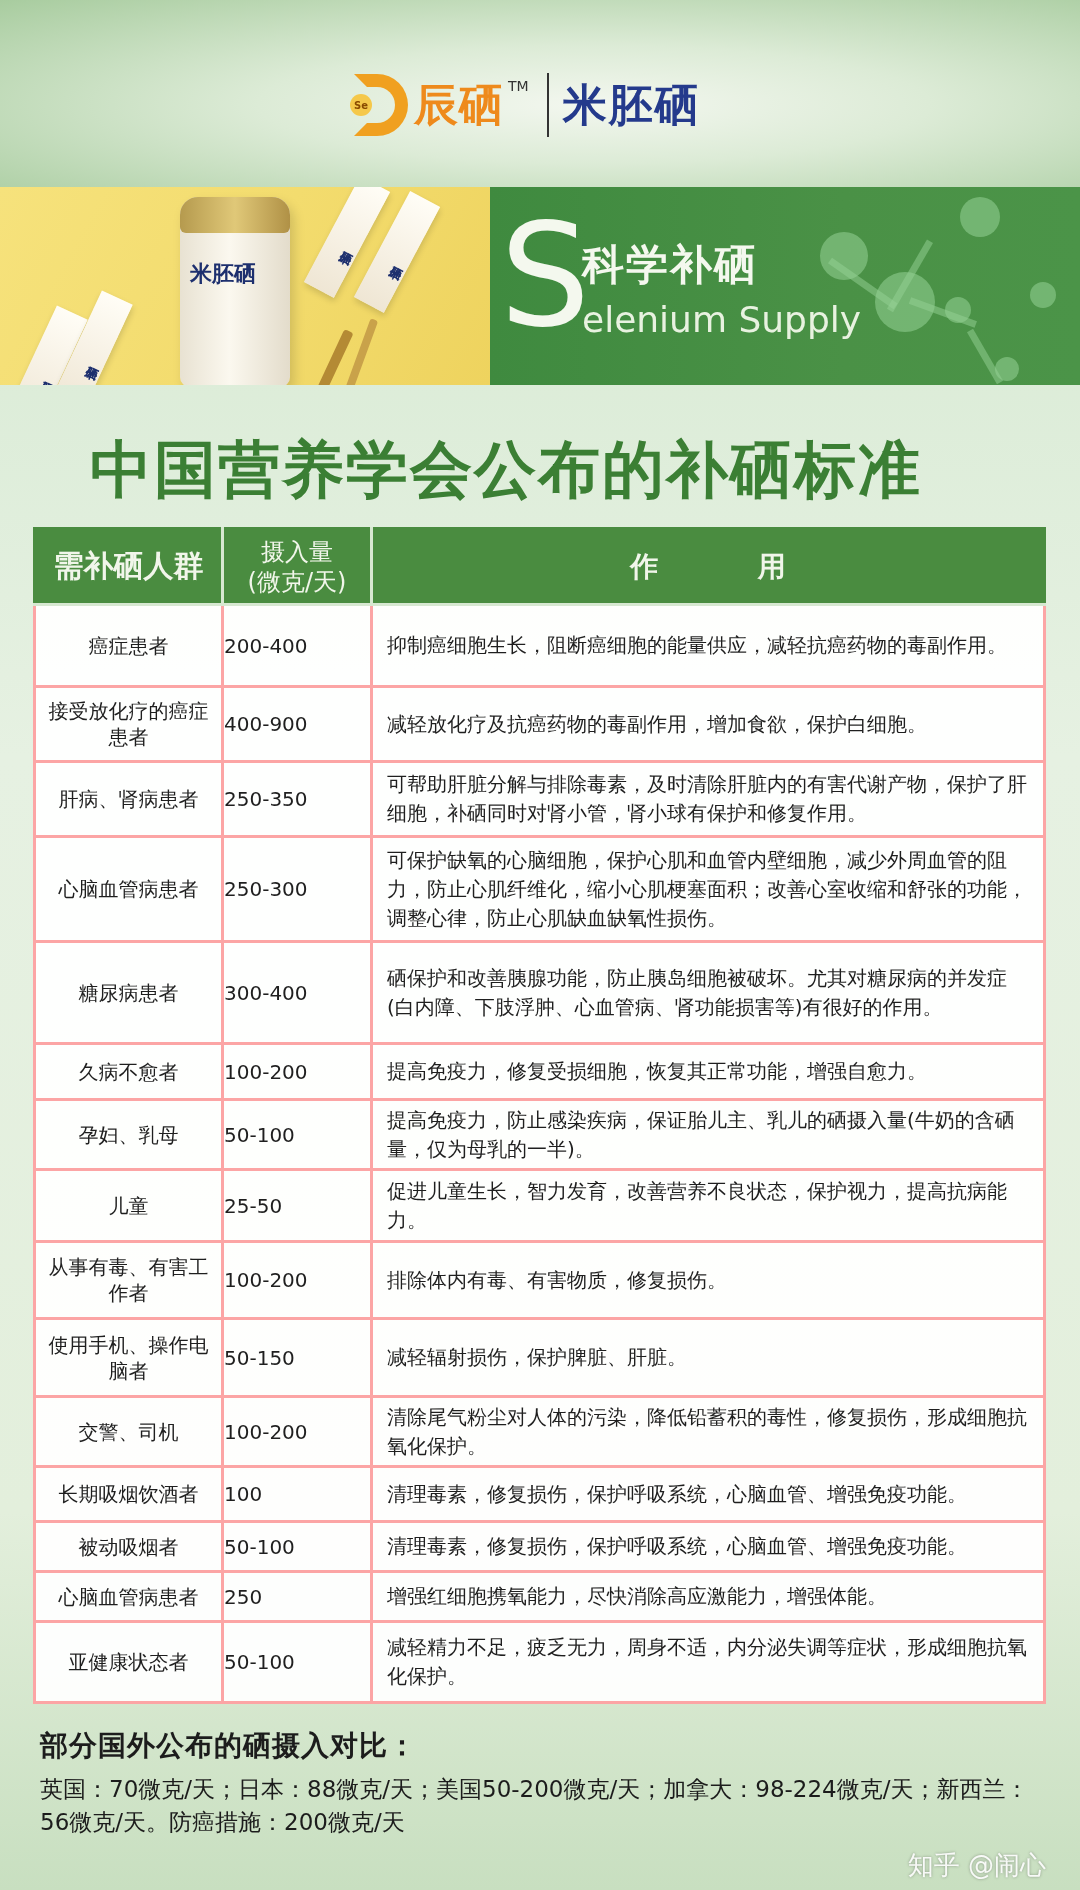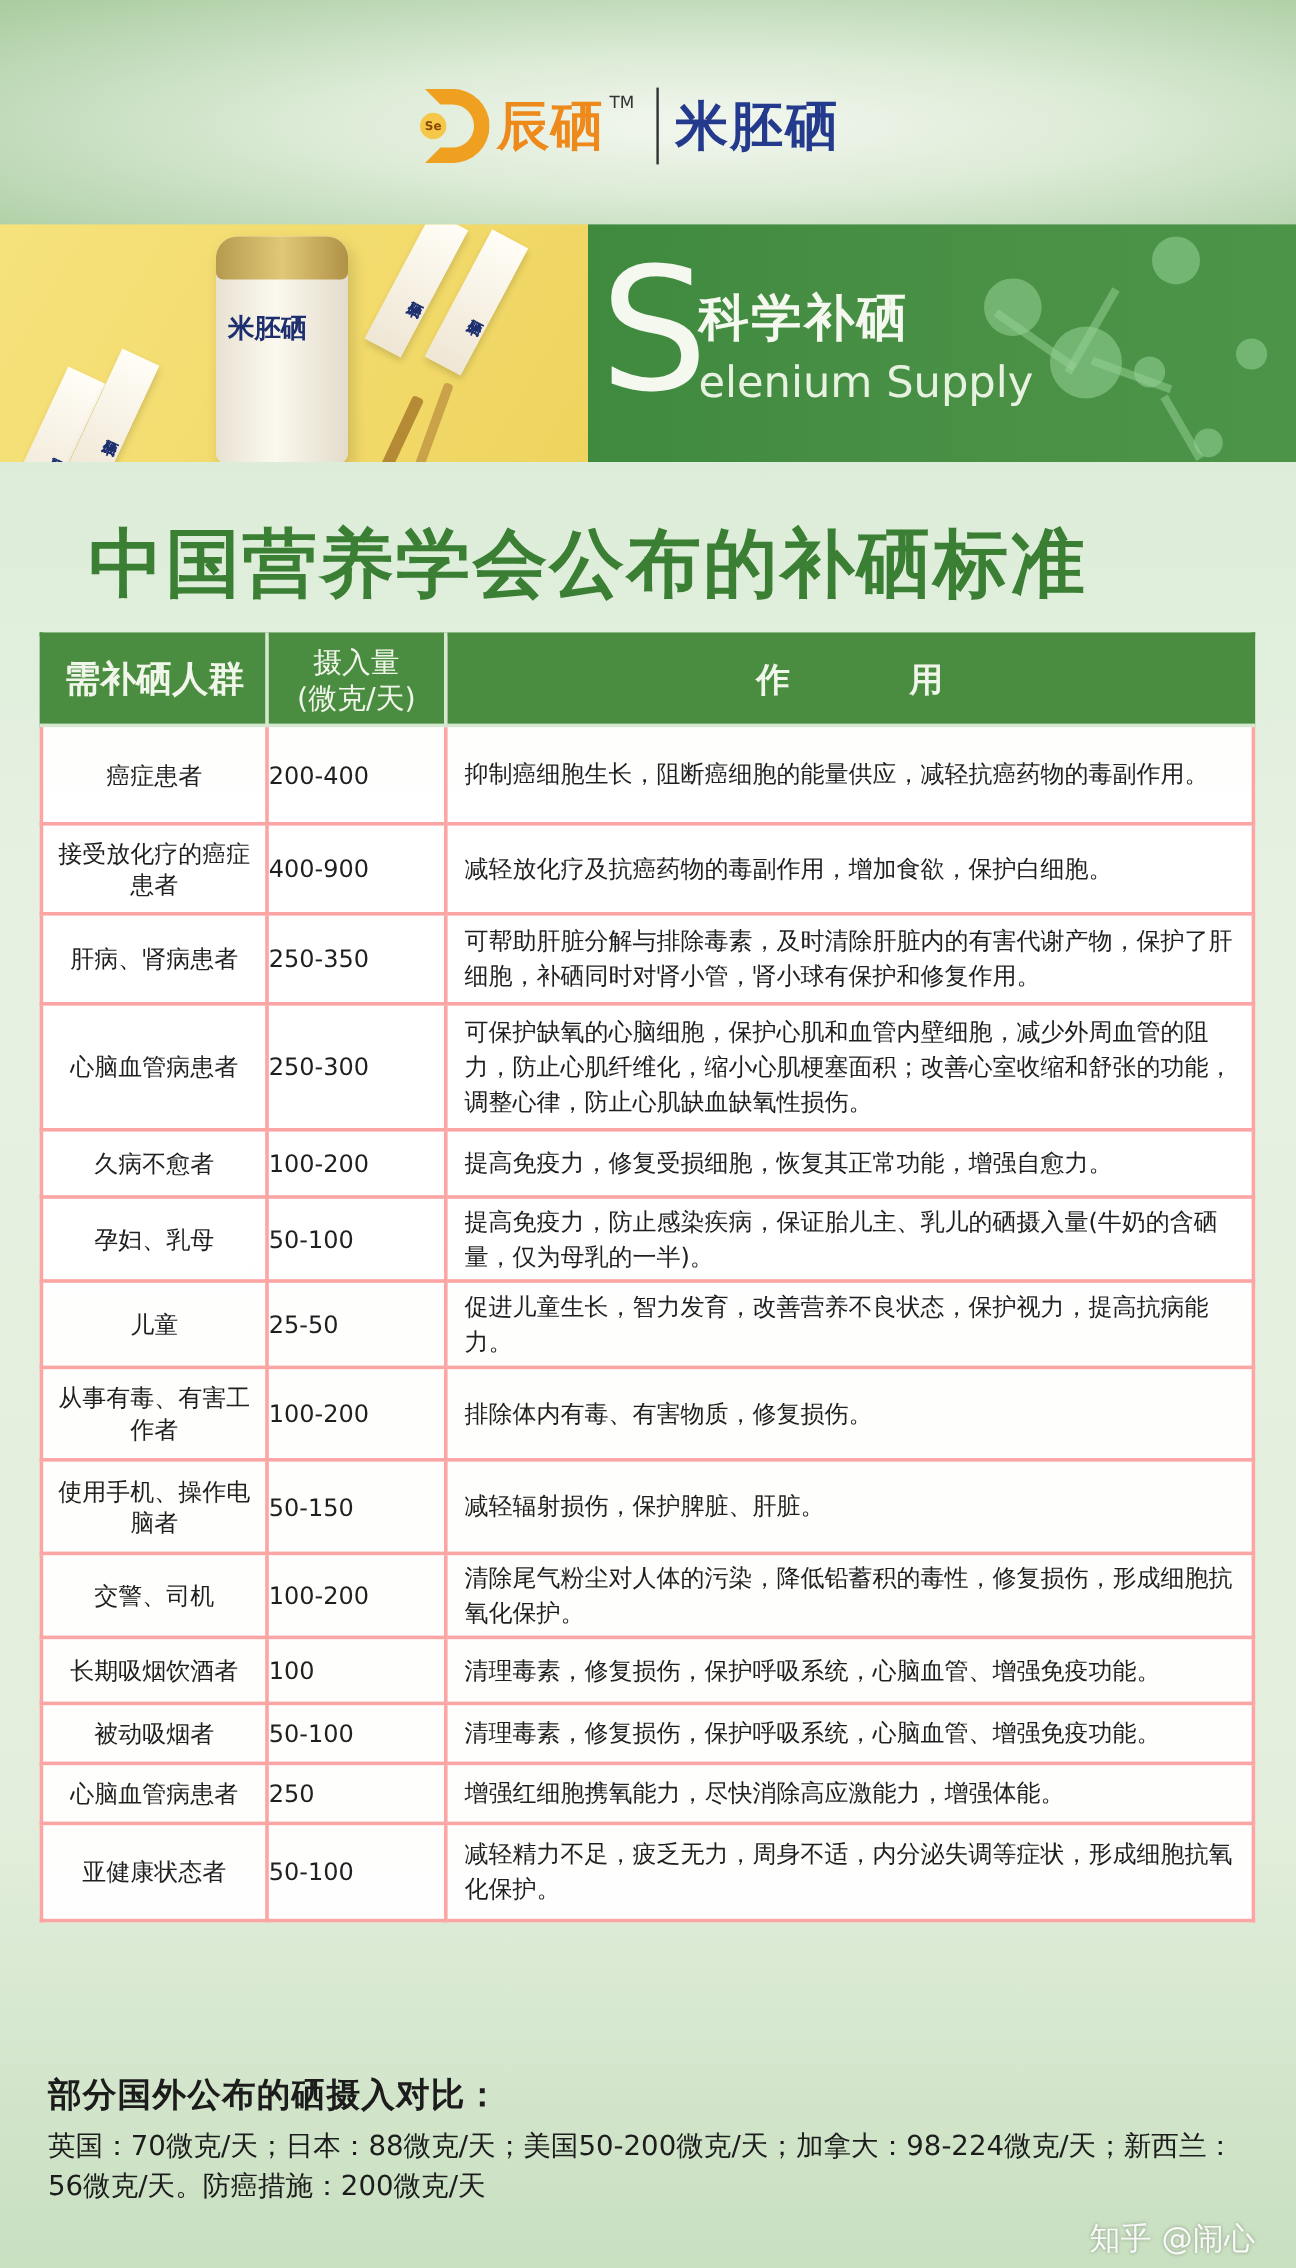--- a/index.html
+++ b/index.html
@@ -63,21 +63,21 @@
     flex: 1; height: 198px; position: relative; overflow: hidden;
     background: linear-gradient(90deg, #3f8a3f 0%, #4a9146 60%, #4b9448 100%);
   }
   .big-s { position: absolute; left: 10px; top: 18px; font-size: 142px; color: #f4f8ee; font-family: "DejaVu Sans", sans-serif; line-height: 1; }
   .banner-title { position: absolute; left: 92px; top: 50px; font-size: 42px; font-weight: bold; color: #f4f8ee; letter-spacing: 2px; }
   .banner-sub { position: absolute; left: 92px; top: 112px; font-size: 36px; color: #e8f2e0; }
   .mol-node { position: absolute; border-radius: 50%; background: rgba(150, 210, 150, 0.55); }
   .mol-bond { position: absolute; height: 7px; background: rgba(150, 210, 150, 0.5); transform-origin: 0 50%; }
 
   .page-title {
-    position: absolute; top: 428px; left: 0; width: 980px; text-align: center;
+    position: absolute; top: 428px; left: 16px; width: 980px; text-align: center;
     font-size: 62px; font-weight: bold; color: #3b7f34; letter-spacing: 2px;
   }
 
   table.std {
     position: absolute; top: 527px; left: 33px; width: 1013px;
     border-collapse: collapse; table-layout: fixed;
     background: rgba(255,255,255,0.94);
   }
   table.std th, table.std td { border: 3px solid #fca5a5; }
   table.std thead th {
@@ -184,20 +184,25 @@
     <tr style="height:75px">
       <td class="c-group">肝病、肾病患者</td>
       <td class="c-intake">250-350</td>
       <td class="c-effect">可帮助肝脏分解与排除毒素，及时清除肝脏内的有害代谢产物，保护了肝细胞，补硒同时对肾小管，肾小球有保护和修复作用。</td>
     </tr>
     <tr style="height:105px">
       <td class="c-group">心脑血管病患者</td>
       <td class="c-intake">250-300</td>
       <td class="c-effect">可保护缺氧的心脑细胞，保护心肌和血管内壁细胞，减少外周血管的阻力，防止心肌纤维化，缩小心肌梗塞面积；改善心室收缩和舒张的功能，调整心律，防止心肌缺血缺氧性损伤。</td>
     </tr>
+    <tr style="height:102px">
+      <td class="c-group">糖尿病患者</td>
+      <td class="c-intake">300-400</td>
+      <td class="c-effect">硒保护和改善胰腺功能，防止胰岛细胞被破坏。尤其对糖尿病的并发症(白内障、下肢浮肿、心血管病、肾功能损害等)有很好的作用。</td>
+    </tr>
     <tr style="height:56px">
       <td class="c-group">久病不愈者</td>
       <td class="c-intake">100-200</td>
       <td class="c-effect">提高免疫力，修复受损细胞，恢复其正常功能，增强自愈力。</td>
     </tr>
     <tr style="height:70px">
       <td class="c-group">孕妇、乳母</td>
       <td class="c-intake">50-100</td>
       <td class="c-effect">提高免疫力，防止感染疾病，保证胎儿主、乳儿的硒摄入量(牛奶的含硒量，仅为母乳的一半)。</td>
     </tr>

